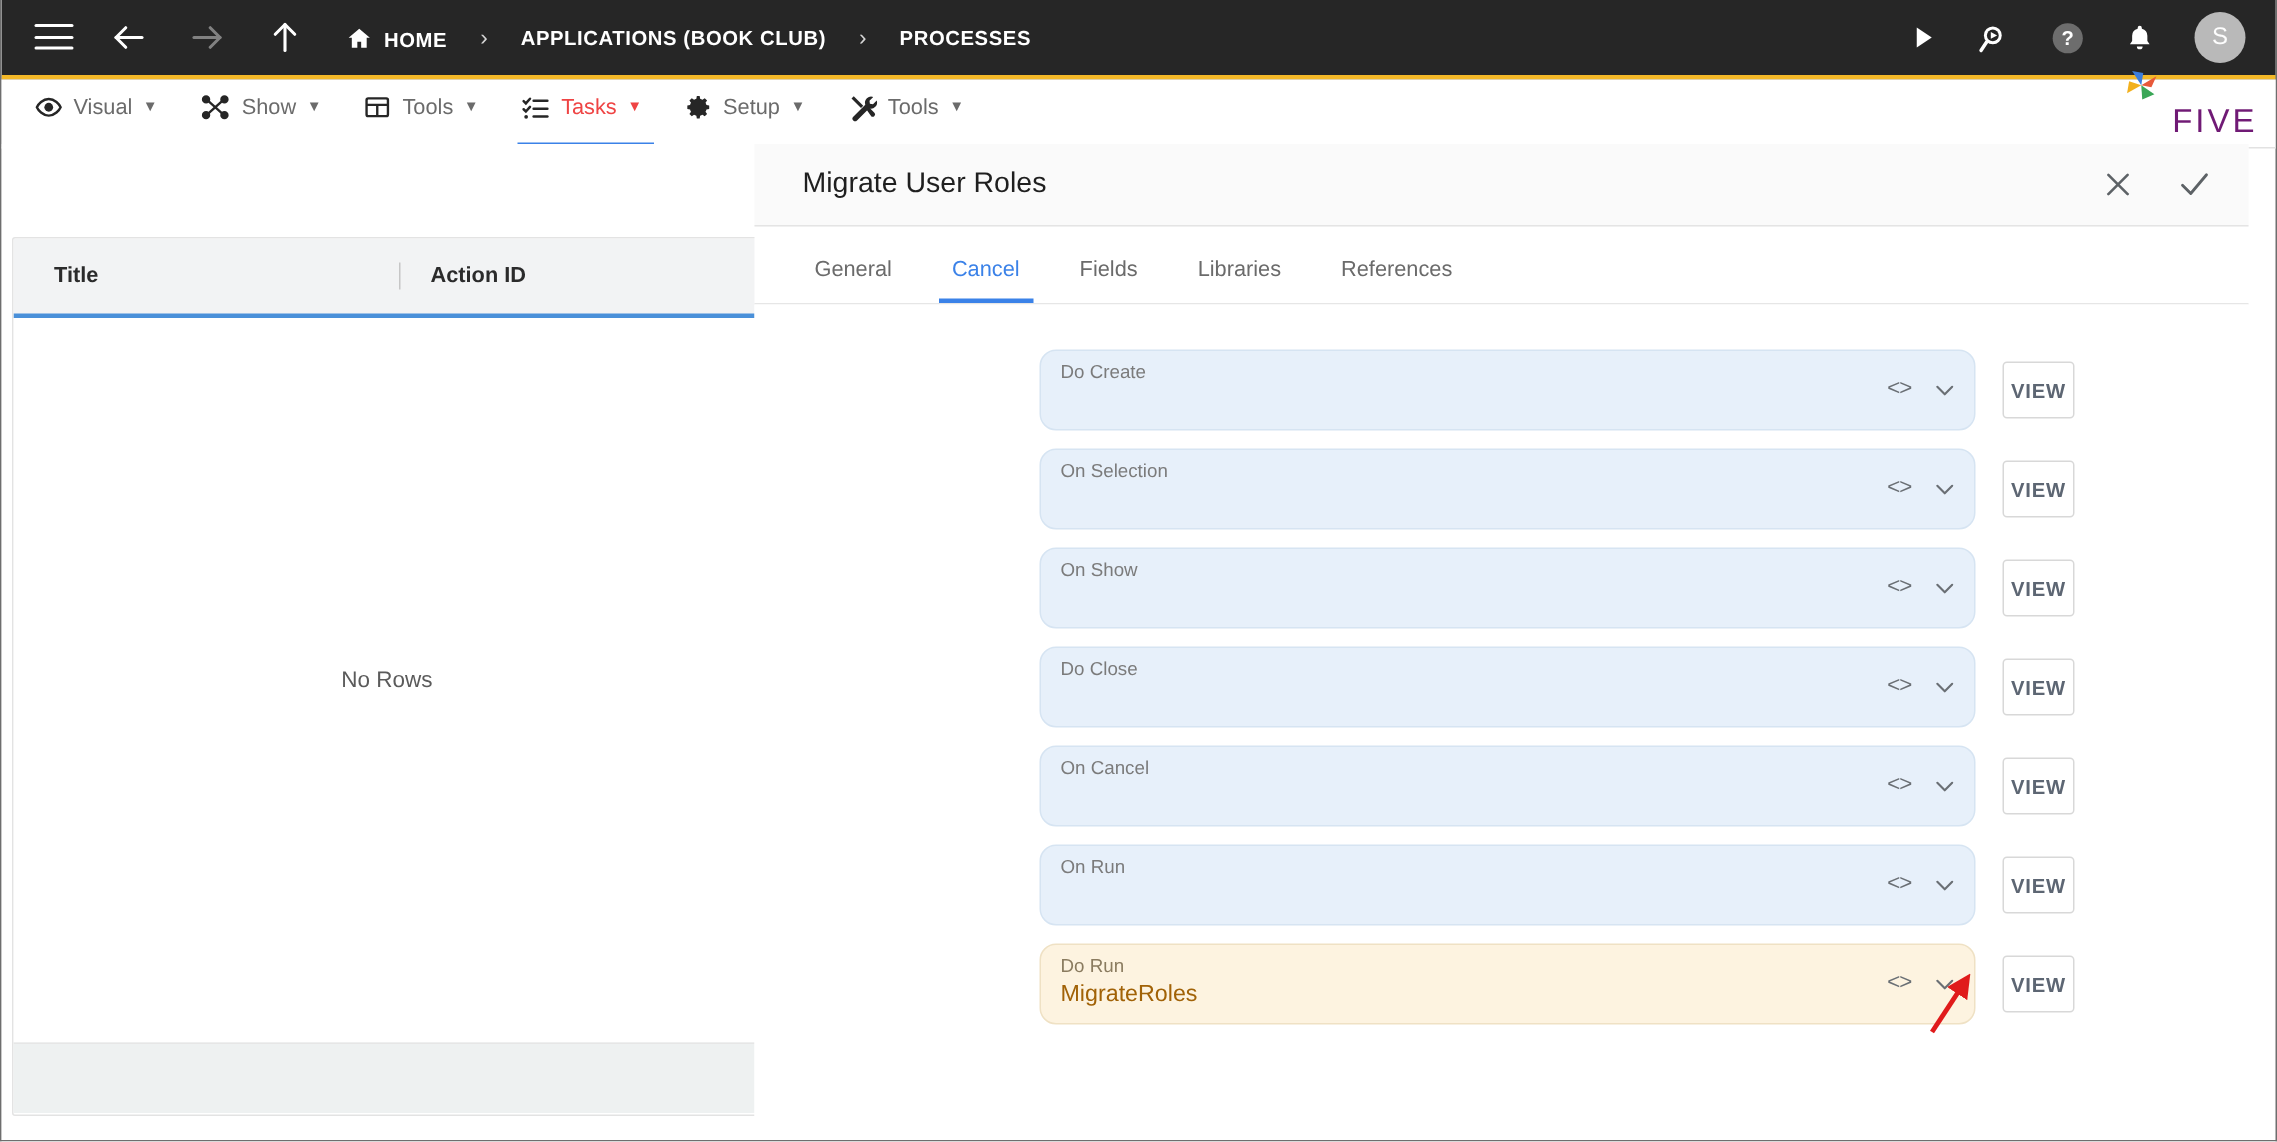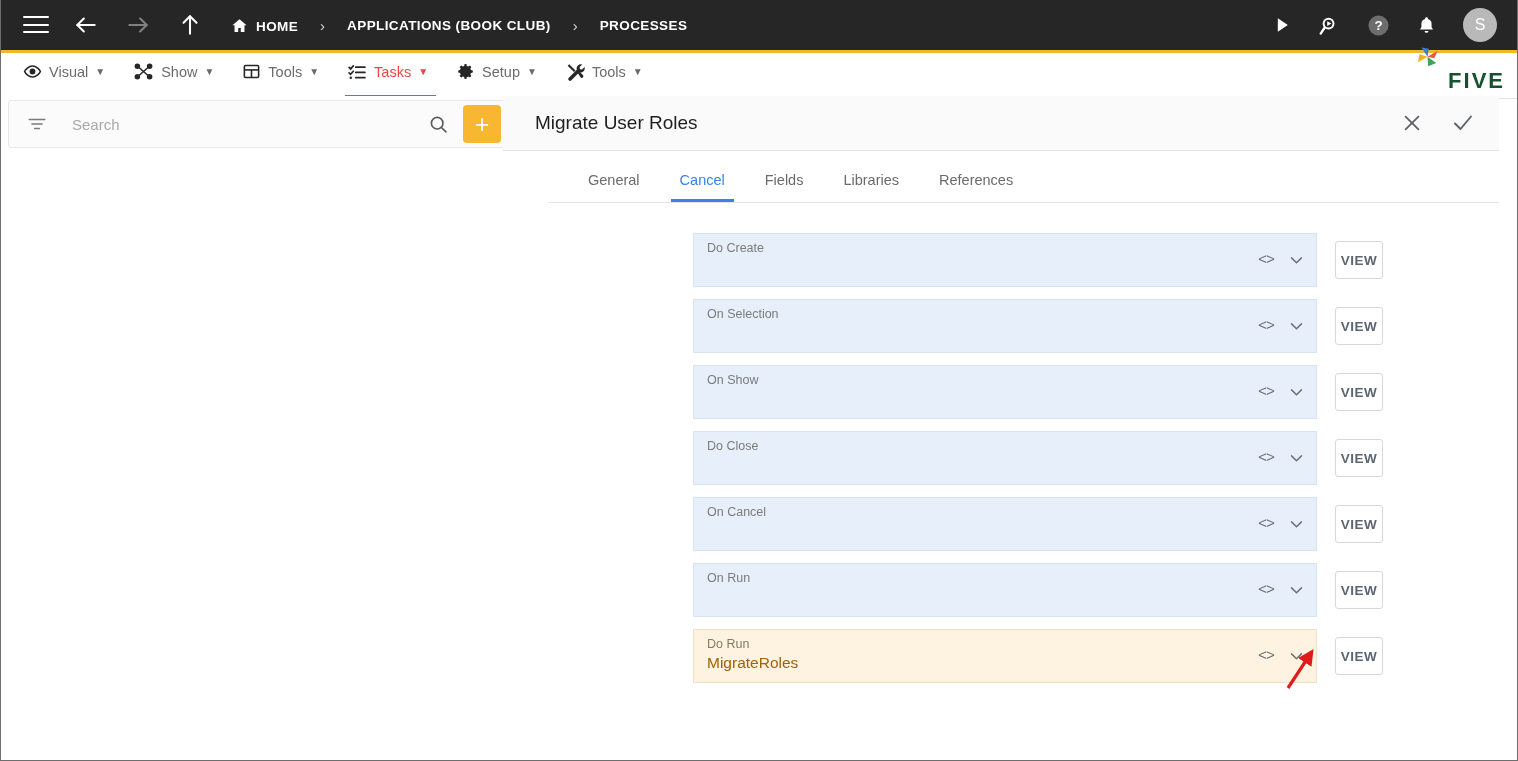--- a/index.html
+++ b/index.html
@@ -101,22 +101,22 @@
   .menu-item.active::after {
     content: ""; position: absolute; left: 10px; right: 8px; bottom: 0;
     height: 3px; background: #3b82e8;
   }
   .brand {
     margin-left: auto; margin-right: 14px;
     display: flex; align-items: center; gap: 7px;
     padding-bottom: 4px;
   }
   .brand-text {
-    font-size: 22px; letter-spacing: 2px; color: #14532d;
-    font-family: "Liberation Sans", sans-serif; font-weight: 700; margin-top: 48px;
+    font-size: 22px; letter-spacing: 2px; color: #701a75;
+    font-family: "Liberation Sans", sans-serif; font-weight: 400; margin-top: 48px;
   }
 
   
   .sidebar {
     position: absolute; left: 0; top: 96px;
     width: 514px; height: 664px;
     background: #ffffff;
     border-right: 1px solid #dcdcdc;
   }
   .search-card {
@@ -189,21 +189,20 @@
   .panel-title {
     margin-left: 32px; font-size: 19px; color: #1f1f1f; font-weight: 500;
   }
   .panel-actions { margin-left: auto; display: flex; align-items: center; gap: 28px; margin-right: 24px; }
   .pa-ico { cursor: pointer; color: #5d6266; display: flex; }
 
   .tabs {
     height: 52px; display: flex; align-items: flex-end;
     border-bottom: 1px solid #e6e6e6;
     padding-left: 31px;
-    margin-left: 45px;
   }
   .tab {
     font-size: 14.5px; color: #6b6b6b;
     padding: 0 9px 14px 9px; margin-right: 22px;
     cursor: pointer; position: relative;
   }
   .tab.active { color: #3b82e8; font-weight: 500; }
   .tab.active::after {
     content: ""; position: absolute; left: 0; right: 0; bottom: 0;
     height: 3px; background: #3b82e8;
@@ -212,21 +211,21 @@
   .panel-body { position: relative; height: 555px; background: #ffffff; }
 
   .event-row {
     position: absolute; left: 190px;
     display: flex; align-items: center; gap: 18px;
   }
   .event-field {
     width: 624px; height: 54px;
     background: #e7f0fa;
     border: 1px solid #d6e4f2;
-    border-radius: 0;
+    border-radius: 11px;
     position: relative;
     cursor: text;
     padding-left: 12px;
   }
   .event-field.highlight {
     background: #fdf3e0;
     border-color: #efe1c4;
   }
   .ef-label {
     position: absolute; left: 13px; top: 7px;
@@ -428,40 +427,32 @@
           <polygon points="20,19 33,28 21,33" fill="#3aa757"></polygon>
           <polygon points="20,19 6,27 8,15" fill="#f2b01e"></polygon>
         </svg>
       </span>
       <span class="brand-text">FIVE</span>
     </div>
   </div>
 
   <div class="sidebar">
 
-    <div class="search-card">
-      <span class="filter-ico">
-        <svg width="22" height="22" viewBox="0 0 24 24" fill="none" stroke="#7a7a7a" stroke-width="1.7" stroke-linecap="round">
-          <line x1="3.5" y1="7" x2="20.5" y2="7"></line>
-          <line x1="6.5" y1="12" x2="17.5" y2="12"></line>
-          <line x1="9.5" y1="17" x2="14.5" y2="17"></line>
-        </svg>
-      </span>
-      <input class="search-input" type="text" value="" placeholder="Search" style="">
-      <span class="search-ico">
-        <svg width="21" height="21" viewBox="0 0 24 24" fill="none" stroke="#5b5b5b" stroke-width="1.9" stroke-linecap="round">
-          <circle cx="10.5" cy="10.5" r="6.6"></circle>
-          <line x1="15.4" y1="15.4" x2="20.5" y2="20.5"></line>
-        </svg>
-      </span>
-      <button class="add-btn">
-        <span>+</span>
-      </button>
-    </div>
-
+
+    <div class="grid-card">
+      <div class="grid-head">
+        <div class="gh gh-title">Title</div>
+        <div class="gh-divider"></div>
+        <div class="gh">Action ID</div>
+      </div>
+      <div class="grid-body">
+        <span class="no-rows">No Rows</span>
+      </div>
+      <div class="grid-foot"></div>
+    </div>
   </div>
 
   <div class="panel">
 
     <div class="panel-head">
       <div class="panel-title">Migrate User Roles</div>
       <div class="panel-actions">
         <span class="pa-ico">
           <svg width="22" height="22" viewBox="0 0 24 24" fill="none" stroke="#5d6266" stroke-width="1.9" stroke-linecap="round">
             <line x1="5" y1="5" x2="19" y2="19"></line>

